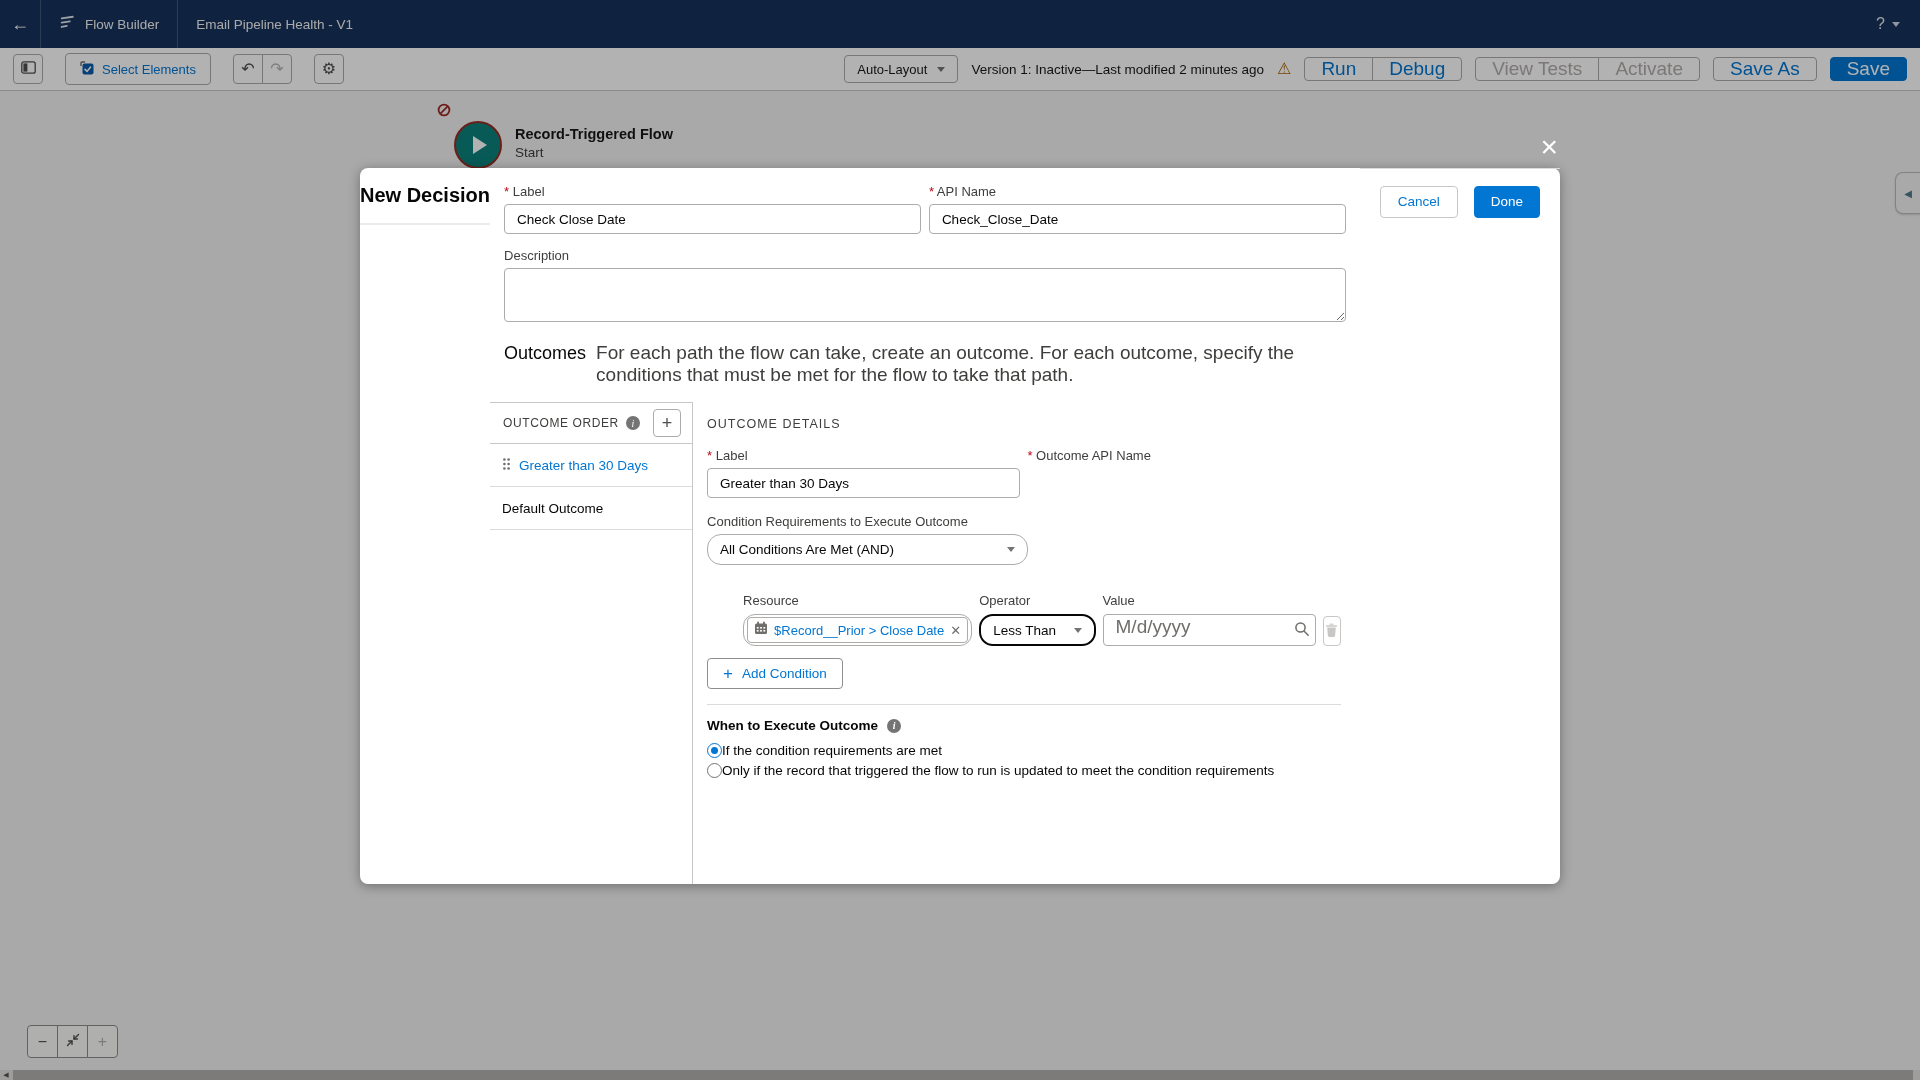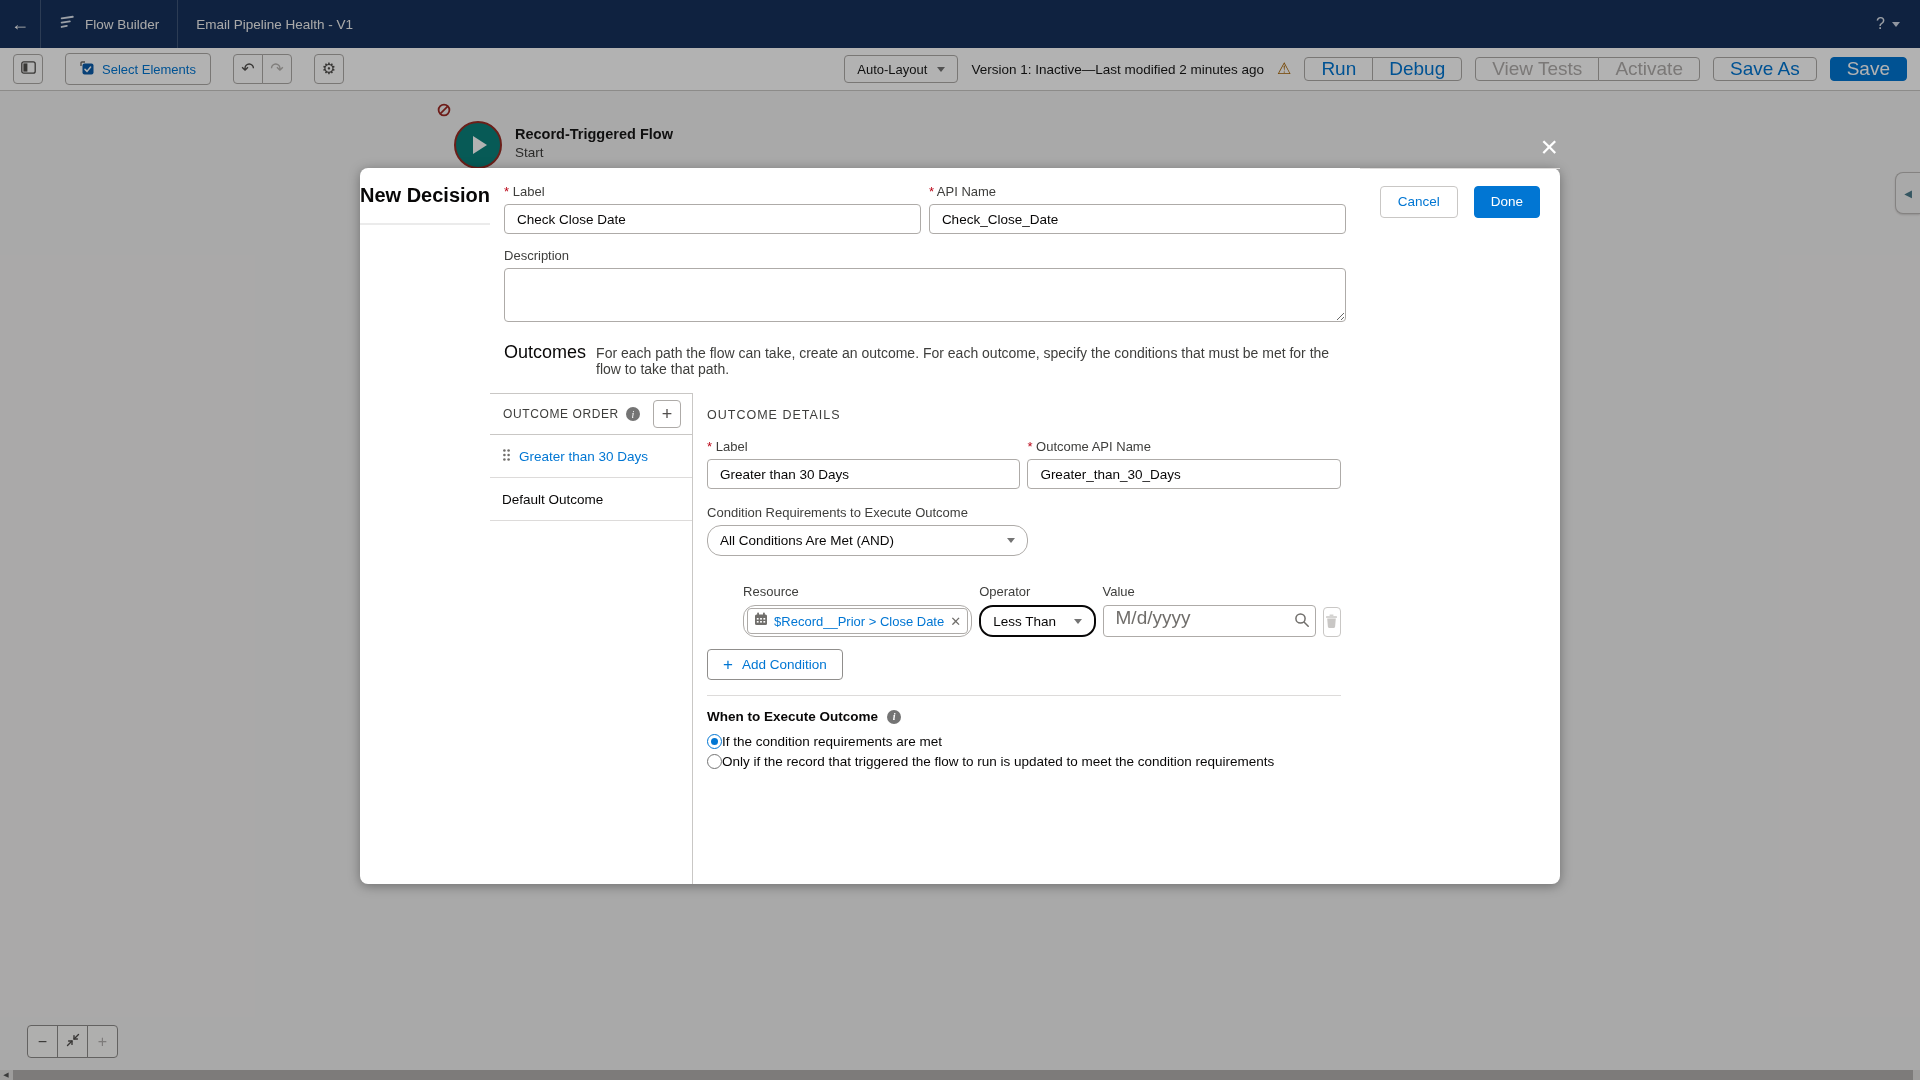--- a/index.html
+++ b/index.html
@@ -67,21 +67,21 @@
   .m-body { flex:1; padding:0 14px; display:flex; flex-direction:column; overflow:hidden; }
   .form-row { display:flex; gap:8px; margin-top:16px; }
   .form-field { flex:1; }
   .f-label { font-size:13px; color:#3e3e3c; margin-bottom:5px; display:block; }
   .req::before { content:"* "; color:#ba0517; }
   .t-input { width:100%; height:30px; border:1px solid #aeaba8; border-radius:4px; padding:0 12px; font-size:13.5px; color:#080707; font-family:inherit; }
   .desc-block { margin-top:14px; }
   .t-area { width:100%; height:54px; border:1px solid #aeaba8; border-radius:4px; padding:6px 12px; font-size:13.5px; font-family:inherit; resize:both; }
   .outcomes-head { display:flex; align-items:baseline; gap:10px; margin-top:16px; }
   .outcomes-title { font-size:18px; color:#080707; font-weight:normal; }
-  .outcomes-sub { font-size:14px; color:#3e3e3c; }
+  .outcomes-sub { font-size:19px; color:#3e3e3c; }
 
   .outcome-section { flex:1; display:flex; margin:16px -14px 0 -14px; min-height:0; }
   .o-sidebar { width:203px; flex:none; border-top:1px solid #c9c7c5; border-right:1px solid #c9c7c5; }
   .o-side-head { height:41px; display:flex; align-items:center; gap:7px; padding:0 11px 0 13px; border-bottom:1px solid #c9c7c5; }
   .o-side-title { font-size:12px; letter-spacing:.6px; color:#3e3e3c; }
   .info-badge { width:14px; height:14px; border-radius:50%; background:#747474; color:#fff; font-size:10px; display:inline-flex; align-items:center; justify-content:center; flex:none; cursor:pointer; font-family:"Liberation Serif", serif; font-style:italic; }
   .add-outcome { margin-left:auto; width:28px; height:28px; border:1px solid #aeaba8; border-radius:4px; background:#fff; color:#514f4d; font-size:18px; line-height:1; cursor:pointer; display:flex; align-items:center; justify-content:center; }
   .order-item { height:43px; display:flex; align-items:center; gap:8px; padding:0 12px; border-bottom:1px solid #dddbda; font-size:13.5px; color:#080707; cursor:pointer; }
   .order-item.selected { color:#0176d3; }
 
@@ -317,21 +317,20 @@
           <div class="o-details">
             <h3 class="details-title">OUTCOME DETAILS</h3>
 
             <div class="form-row">
               <div class="form-field">
                 <label class="f-label req">Label</label>
                 <input class="t-input" type="text" value="Greater than 30 Days" style="">
               </div>
               <div class="form-field">
                 <label class="f-label req">Outcome API Name</label>
-                <input class="t-input" type="text" value="Greater_than_30_Days" style="">
               </div>
             </div>
 
             <div class="cond-req">
               <label class="f-label">Condition Requirements to Execute Outcome</label>
               <div class="select-box">
                 <span>All Conditions Are Met (AND)</span>
                 <span class="caret-down"></span>
               </div>
             </div>

